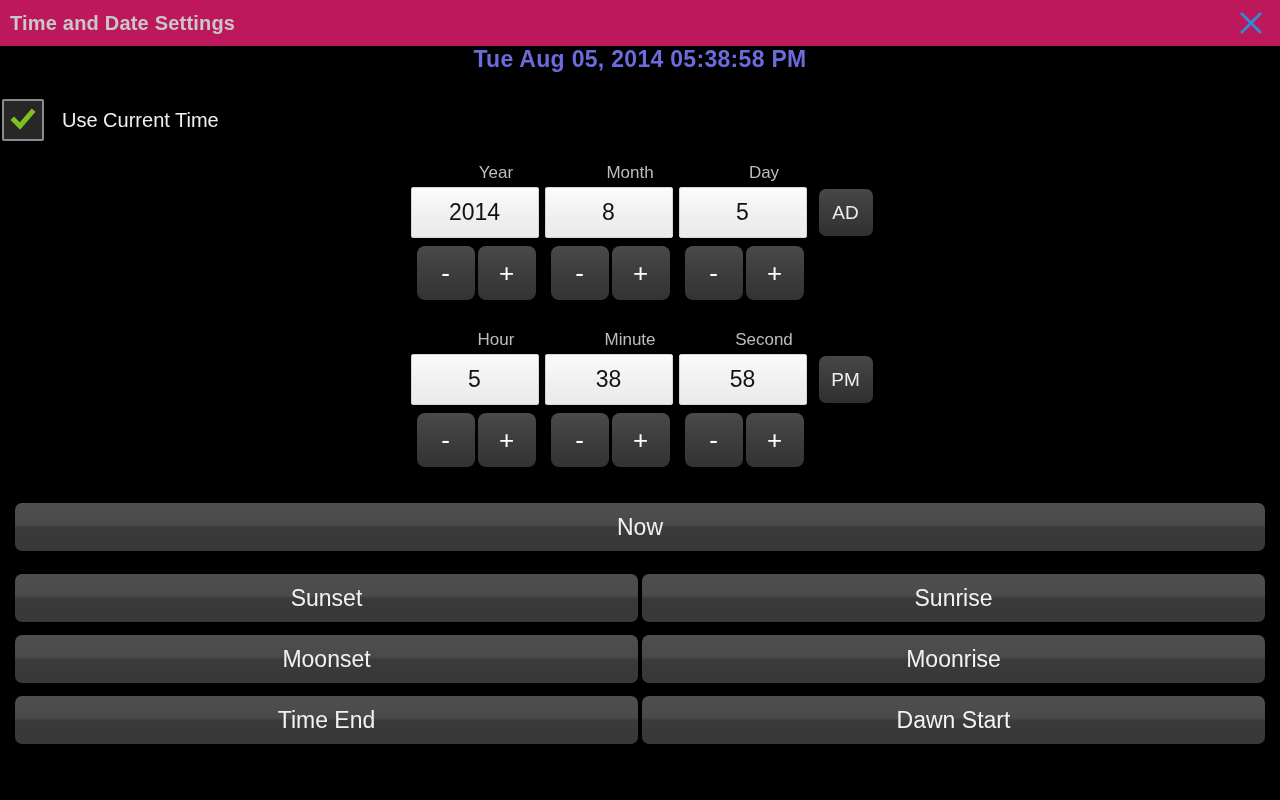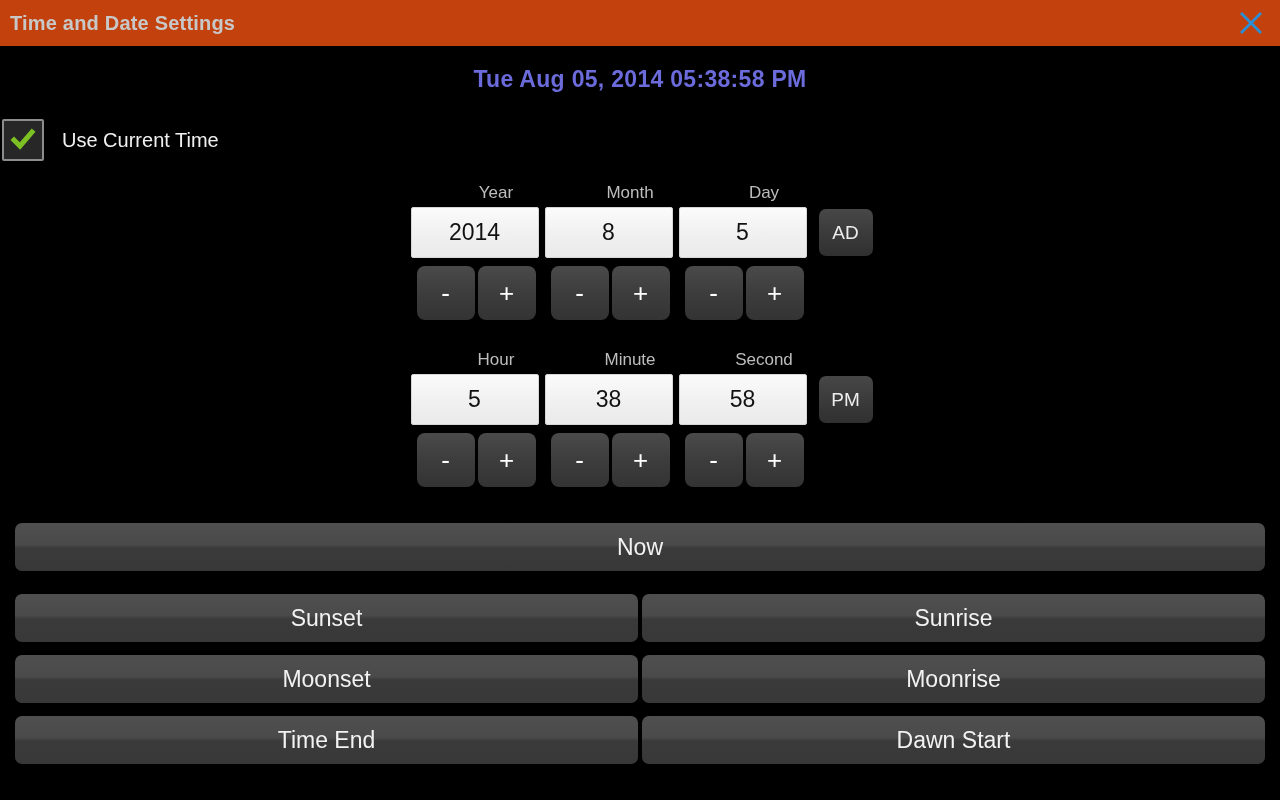--- a/index.html
+++ b/index.html
@@ -9,21 +9,21 @@
     height: 800px;
     background: #000000;
     font-family: "Liberation Sans", sans-serif;
     overflow: hidden;
   }
 
   
   .titlebar {
     position: relative;
     height: 46px;
-    background: #c2410c;
+    background: #be185d;
     display: flex;
     align-items: center;
     justify-content: space-between;
     padding: 0 12px 0 10px;
   }
   .titlebar-title {
     font-size: 20px;
     font-weight: bold;
     color: #c8c8c8;
     letter-spacing: 0.2px;
@@ -42,21 +42,20 @@
   .content {
     position: relative;
     width: 1280px;
     height: 754px;
     background: #000000;
   }
 
   
   .current-datetime {
     text-align: center;
-    padding-top: 20px;
     font-size: 23px;
     font-weight: bold;
     color: #6b6bdc;
     letter-spacing: 0.3px;
   }
 
   
   .checkbox-row {
     display: flex;
     align-items: center;

